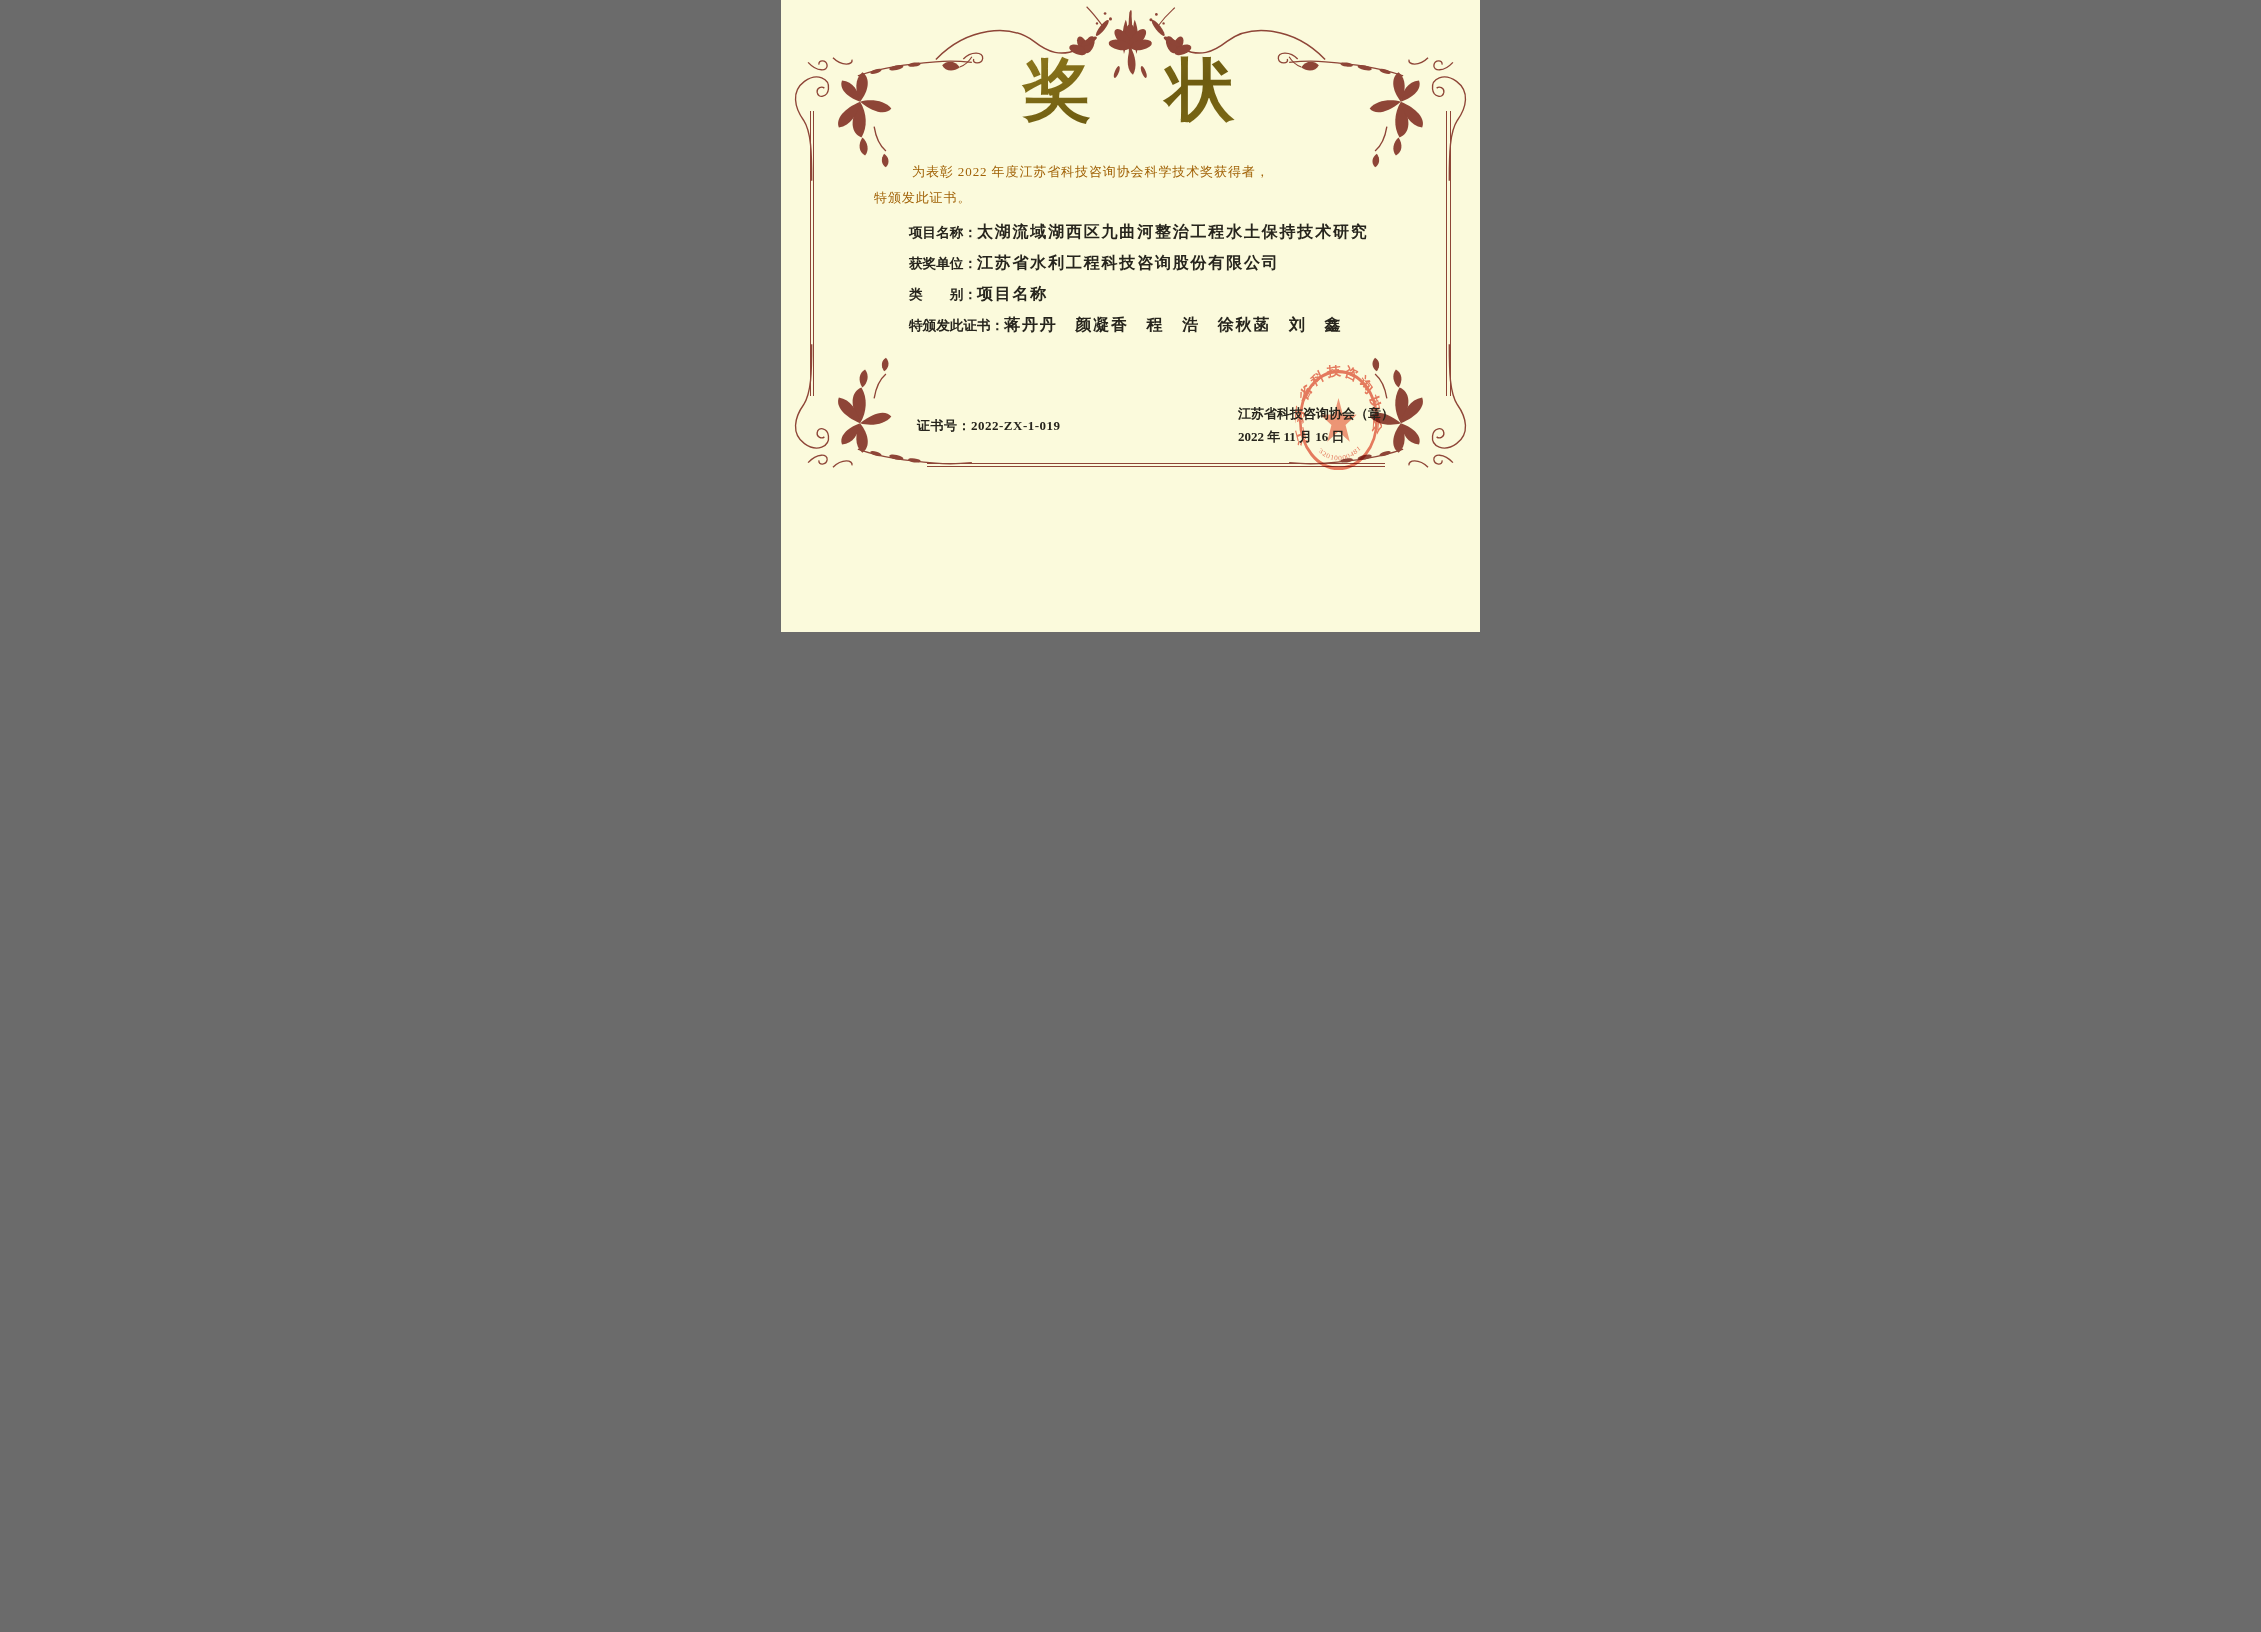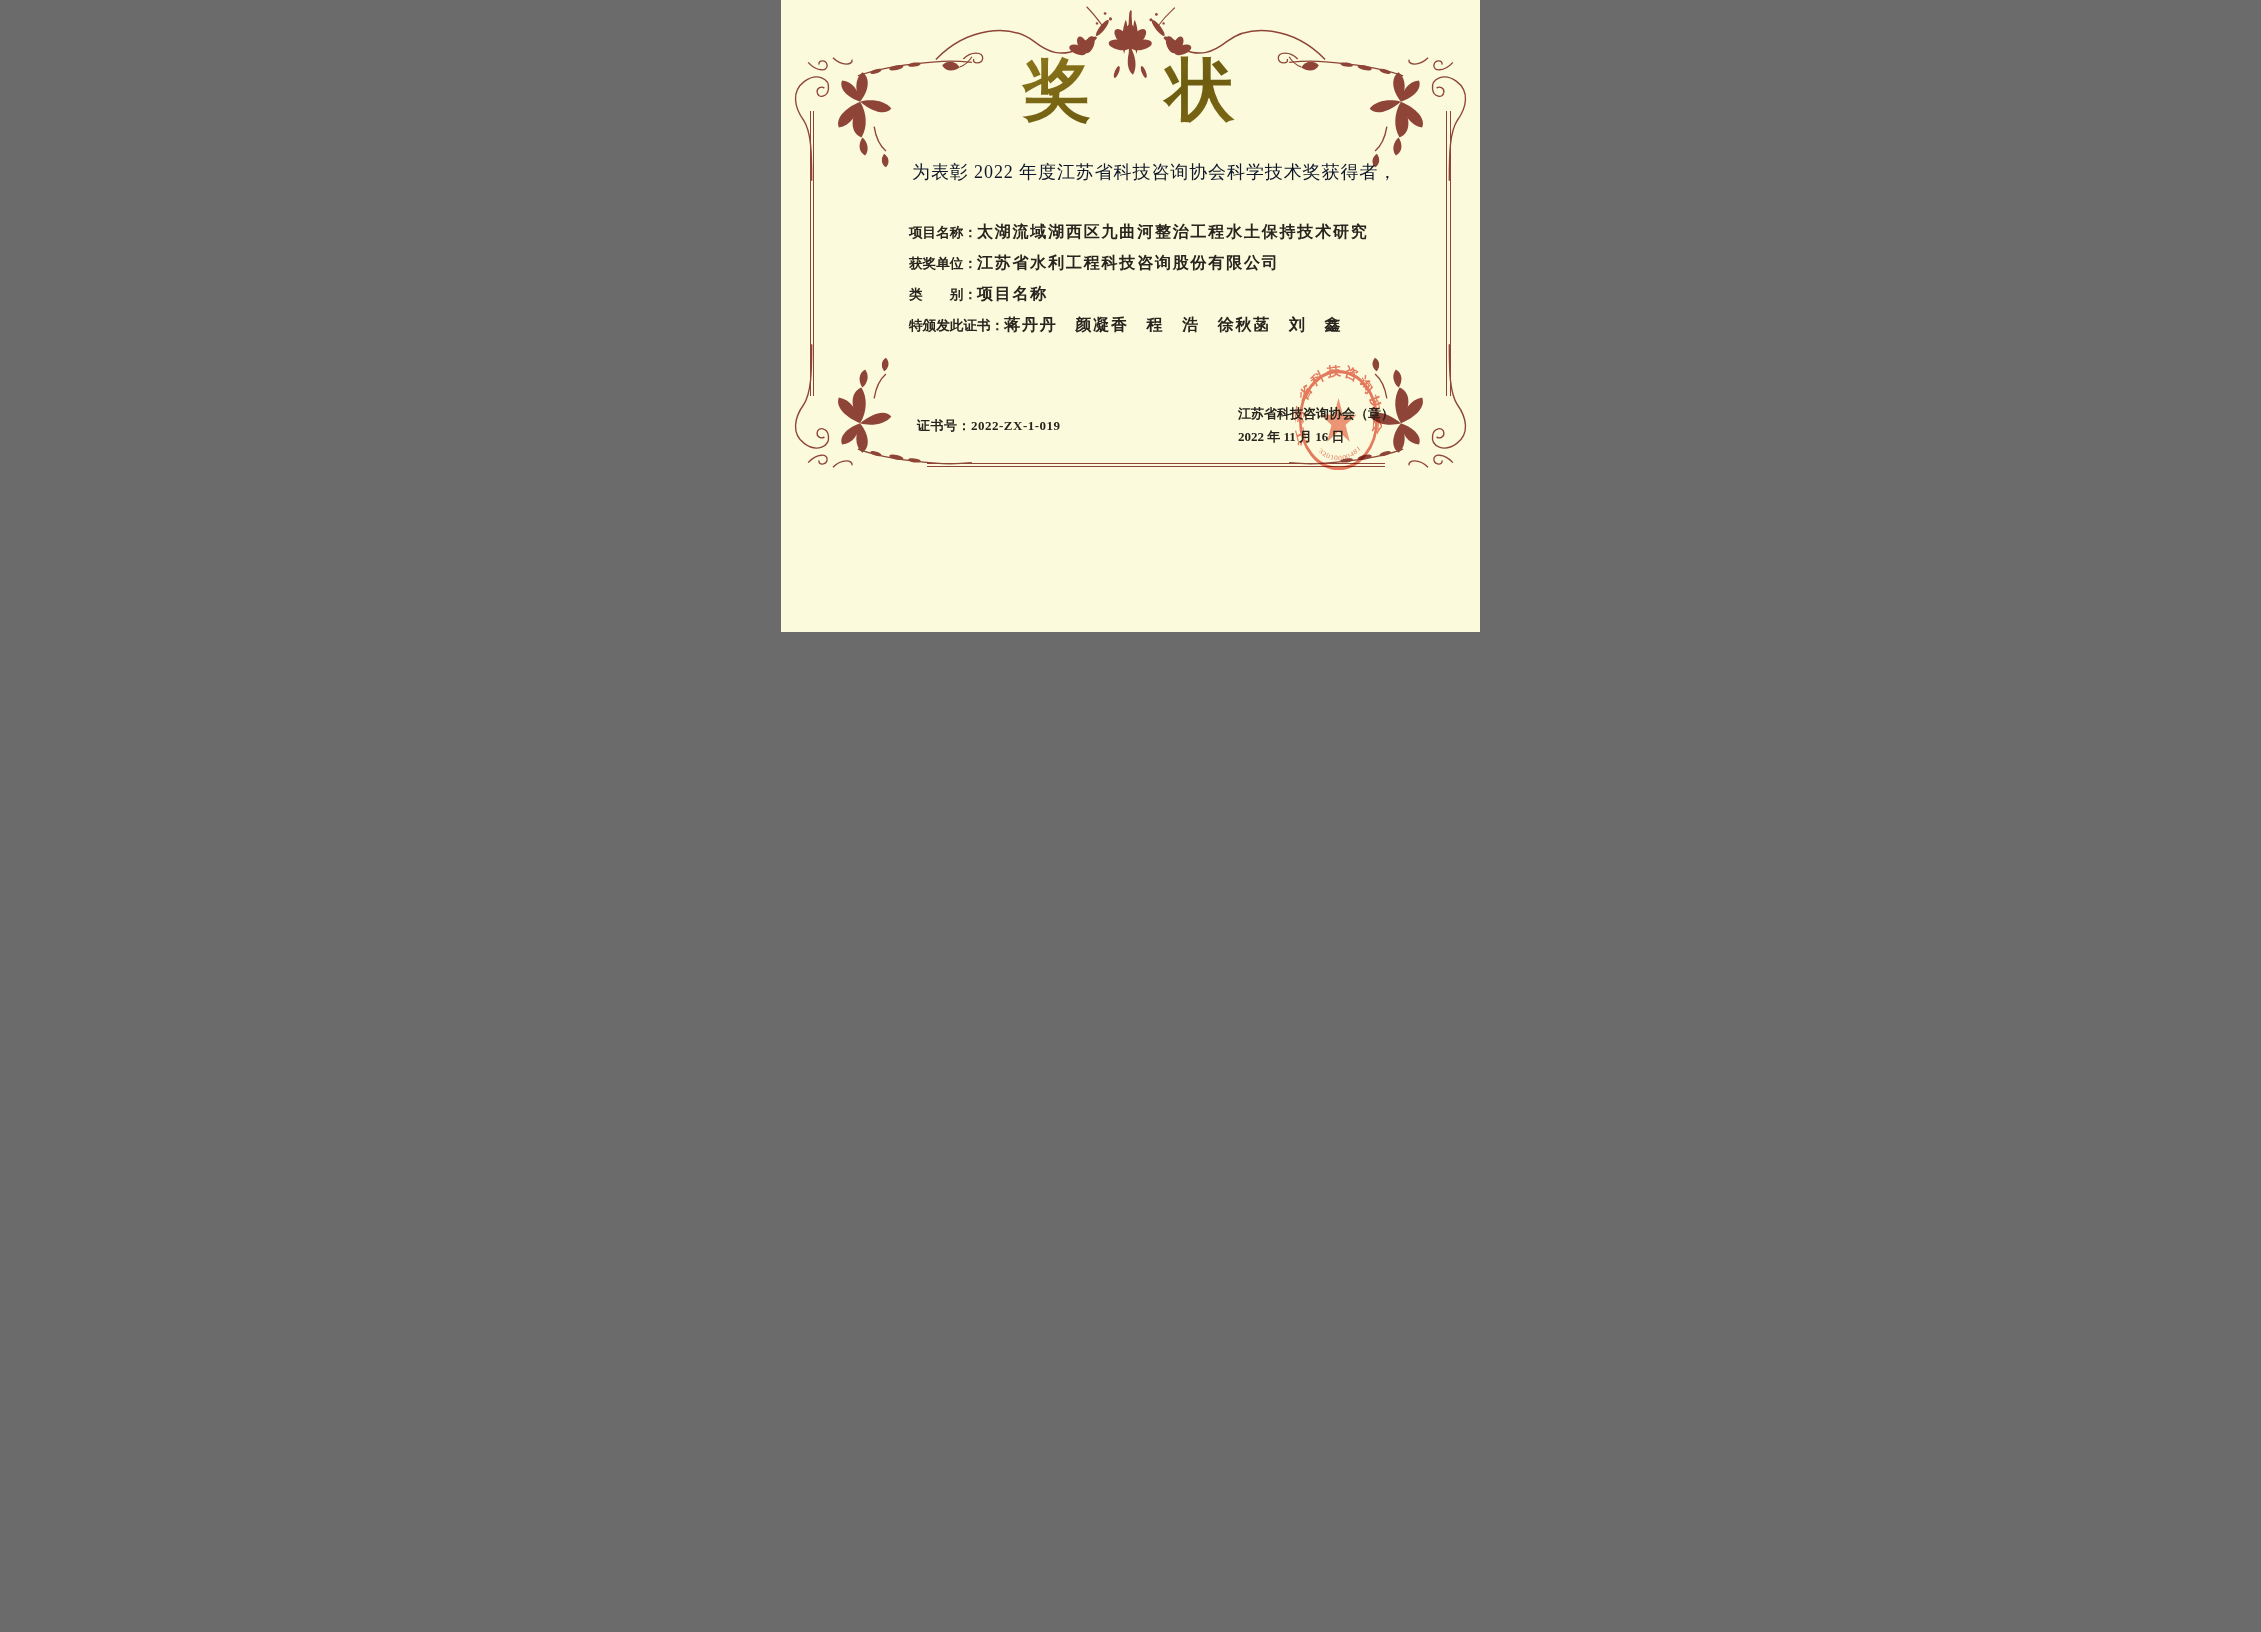--- a/index.html
+++ b/index.html
@@ -17,21 +17,21 @@
   .orn{position:absolute;pointer-events:none;}
   
   .title{
     position:absolute;top:53px;left:0;right:0;text-align:center;
     font-size:68px;line-height:1.1;font-weight:700;letter-spacing:3.6px;
     background:linear-gradient(160deg,#a68d26 5%,#6e5c10 55%,#8d781c 95%);
     -webkit-background-clip:text;background-clip:text;color:transparent;
   }
   
   .intro{position:absolute;left:93px;top:159px;width:574px;
-    font-size:18px;line-height:26px;letter-spacing:0.9px;color:#0f172a;}
+    font-size:13px;line-height:26px;letter-spacing:0.9px;color:#a16207;}
   .intro .l1{text-indent:38px;}
   
   .fields{position:absolute;left:128px;top:225px;display:flex;flex-direction:column;gap:15.4px;}
   .field{font-size:13.6px;line-height:14.5px;font-weight:700;white-space:nowrap;}
   .field .value{font-size:16px;letter-spacing:1.8px;}
   
   .certno{position:absolute;left:136px;top:417px;font-size:13px;font-weight:700;letter-spacing:0.5px;}
   .issuer-block{position:absolute;left:457px;top:402px;width:185px;
     font-size:13px;font-weight:700;line-height:23px;white-space:nowrap;z-index:3;}
   
@@ -137,20 +137,21 @@
         <use href="#cornerLily" transform="translate(0 300) scale(1 -1)"></use>
       </svg>
     <svg class="orn" style="left:500px;top:45px;width:190px;height:136px;" viewBox="0 0 420 300">
         <use href="#cornerLily" transform="translate(420 300) scale(-1 -1)"></use>
       </svg>
 
     <div class="title">奖　状</div>
 
     <div class="intro">
       <div class="l1">为表彰 2022 年度江苏省科技咨询协会科学技术奖获得者，</div>
+      <div class="l2">特颁发此证书。</div>
     </div>
 
     <div class="fields">
       <div class="field">
         <span class="label">项目名称：</span><span class="value">太湖流域湖西区九曲河整治工程水土保持技术研究</span>
       </div>
       <div class="field">
         <span class="label">获奖单位：</span><span class="value">江苏省水利工程科技咨询股份有限公司</span>
       </div>
       <div class="field">

